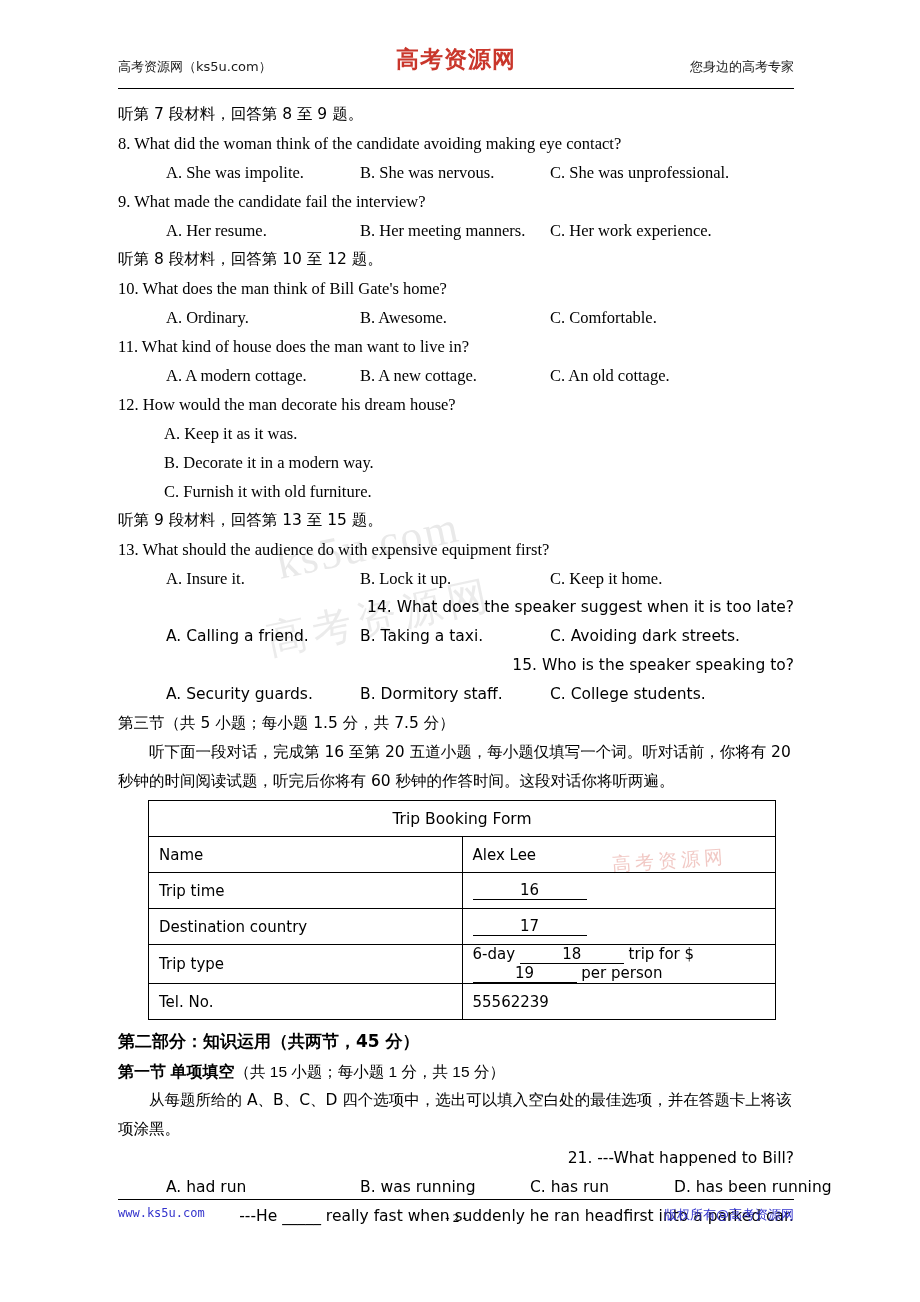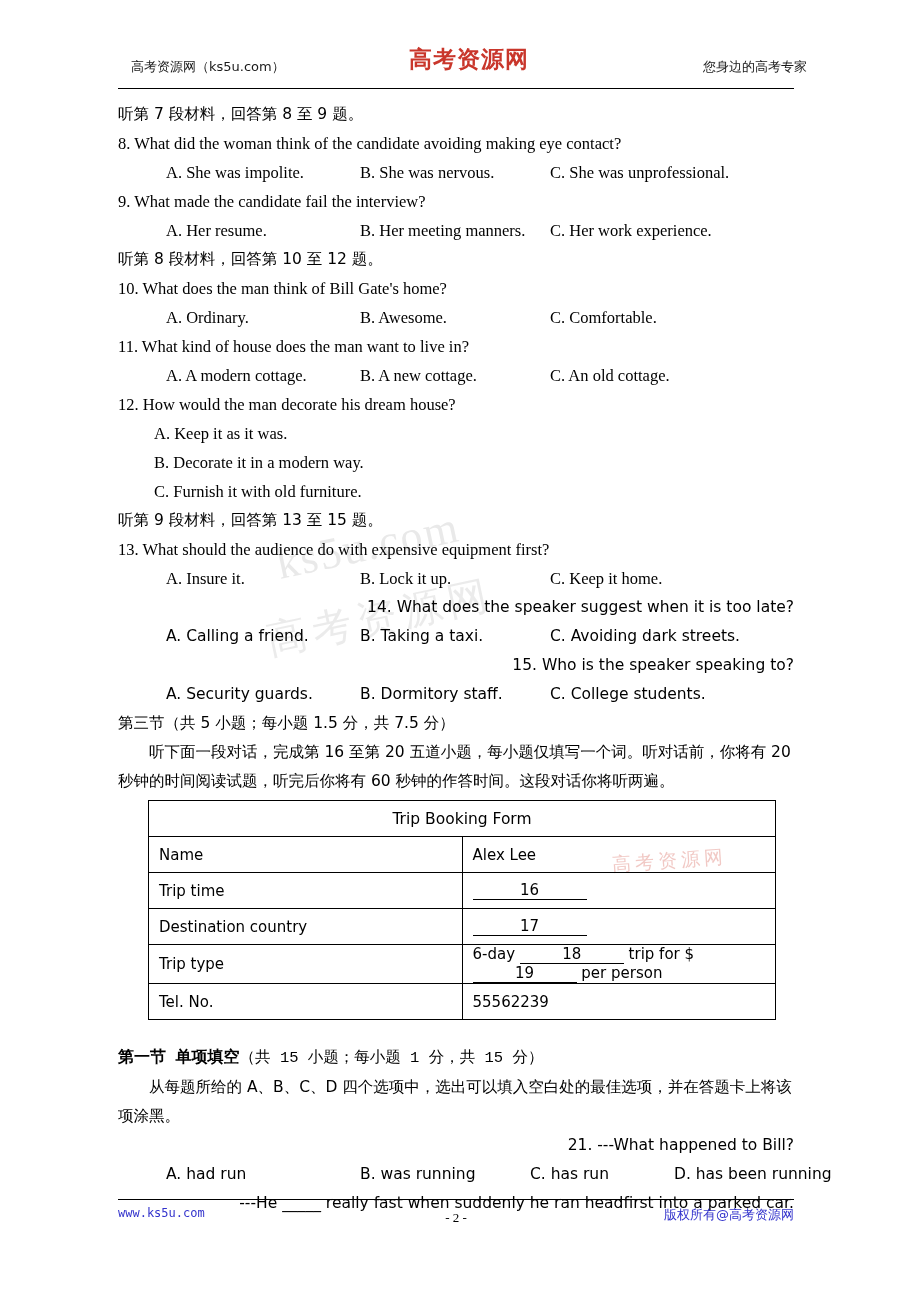--- a/index.html
+++ b/index.html
@@ -48,21 +48,21 @@
     font-family: "DejaVu Sans", sans-serif;
     font-size: 19px;
     color: rgba(214,90,80,0.33);
     letter-spacing: 4px;
     transform: rotate(-4deg);
   }
 
   
   .header {
     position: absolute;
-    left: 131px;
+    left: 118px;
     top: 44px;
     width: 676px;
     height: 42px;
     z-index: 2;
     text-align: right;
   }
   .header-left {
     position: absolute;
     left: 0;
     top: 14px;
@@ -120,21 +120,21 @@
   .cn    { font-family: "DejaVu Sans", "Liberation Sans", sans-serif; font-size: 15.5px; }
 
   .q { margin-left: 0px; }
   .opts { position: relative; height: 29px; }
   .opt { position: absolute; top: 0; }
   .oa { left: 48px; }
   .ob { left: 242px; }
   .oc { left: 432px; }
   .od { left: 630px; }
 
-  .sub-opt { margin-left: 36px; }
+  .sub-opt { margin-left: 46px; }
 
   .indent2 { text-indent: 2em; }
   .wrapline { white-space: normal; line-height: 29px; }
 
   
   .form-table {
     border-collapse: collapse;
     width: 628px;
     margin-left: 30px;
     margin-top: 4px;
@@ -165,24 +165,23 @@
 
   
   .part-head {
     font-family: "DejaVu Sans", "Liberation Sans", sans-serif;
     font-weight: bold;
     font-size: 17px;
     line-height: 31px;
     margin-top: 6px;
   }
   .sec-head {
-    font-family: Liberation Mono, monospace;
+    font-family: Liberation Sans, sans-serif;
     font-size: 15.5px;
     line-height: 29px;
-    margin-top: 24px;
   }
   .sec-head b { font-weight: bold; font-size: 16px; }
 
   
   .footer-rule {
     position: absolute;
     left: 118px;
     top: 1199px;
     width: 676px;
     border-top: 1px solid #000;
@@ -335,20 +334,21 @@
       </tr>
       <tr>
         <td class="lbl">Tel. No.</td>
         <td>
           <span>55562239</span>
         </td>
       </tr>
     </tbody>
       </table>
 
+    <div class="part-head">第二部分：知识运用（共两节，45 分）</div>
     <div class="sec-head"><b>第一节 单项填空</b><span>（共 15 小题；每小题 1 分，共 15 分）</span></div>
     <div class="cn wrapline indent2">从每题所给的 A、B、C、D 四个选项中，选出可以填入空白处的最佳选项，并在答题卡上将该项涂黑。</div>
 
     <div class="line sans q">21. ---What happened to Bill?</div>
     <div class="line opts">
       <span class="opt oa sans">A. had run</span>
       <span class="opt ob sans">B. was running</span>
       <span class="opt oc sans" style="left:412px;">C. has run</span>
       <span class="opt od sans" style="left:556px;">D. has been running</span>
     </div>

